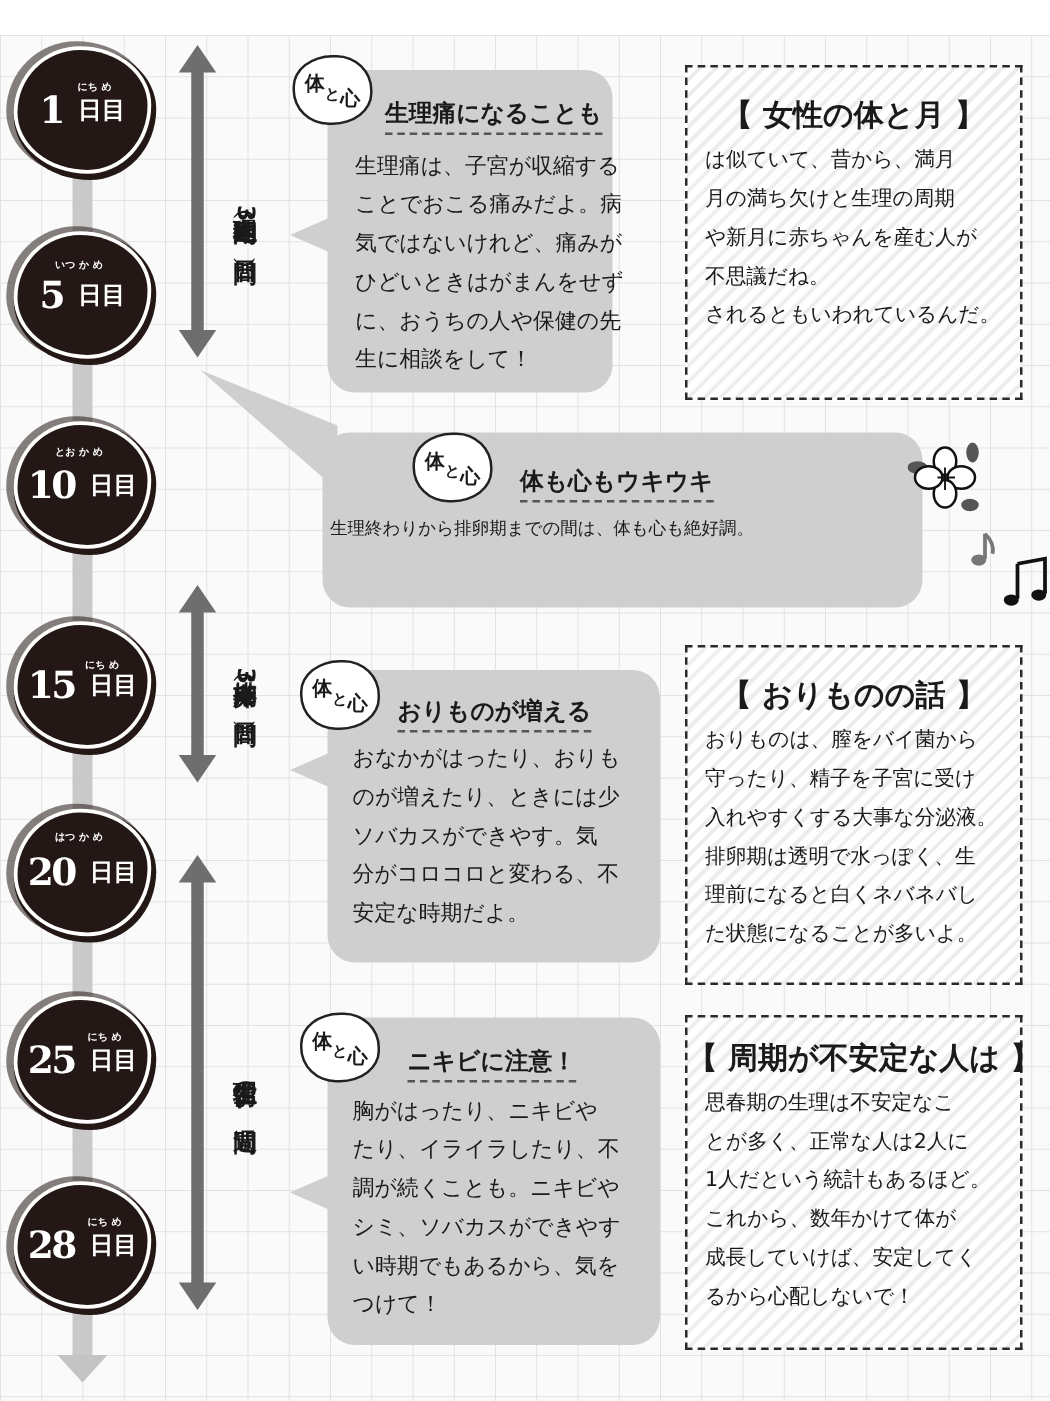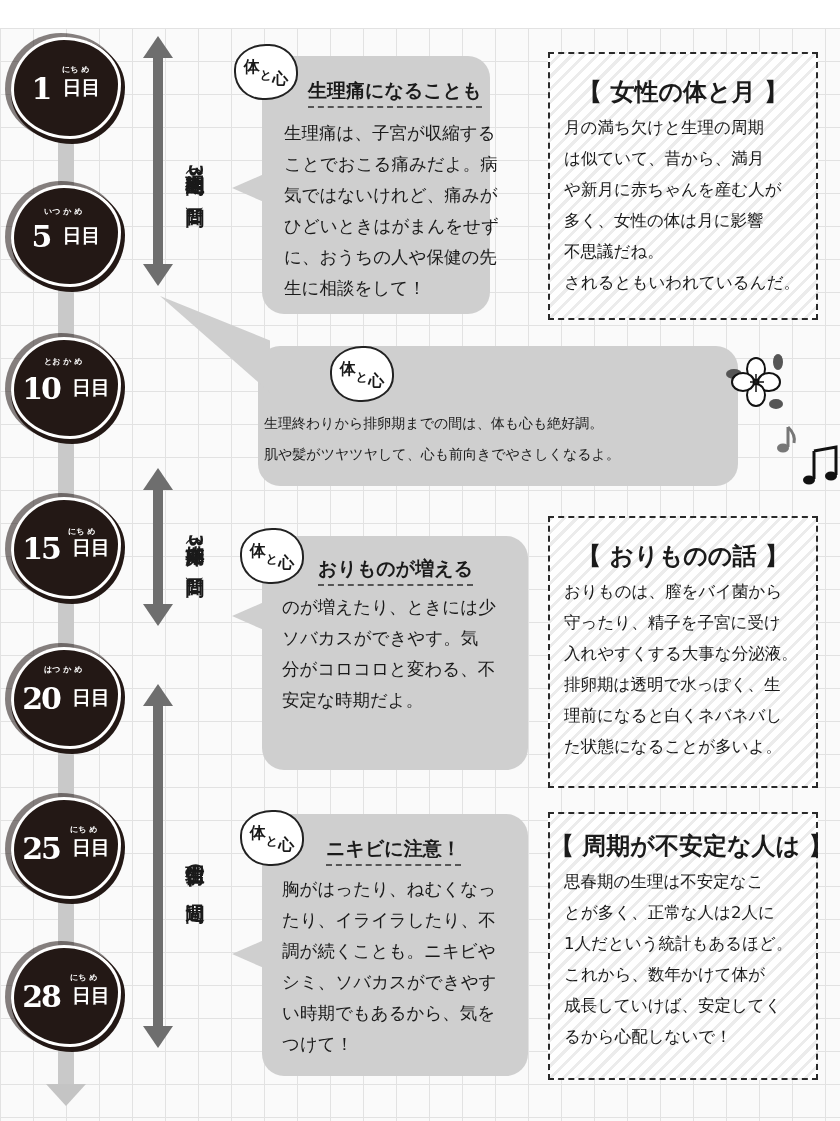--- a/index.html
+++ b/index.html
@@ -142,73 +142,73 @@
     <p>生に相談をして！</p>
   </div>
 </div>
 <div class="cloud" style="left:234px;top:44px;">
   <span class="k1">体</span>
     <span class="to">と</span>
     <span class="k2">心</span>
 </div>
 
 <div class="bubble" style="left:258px;top:346px;width:480px;height:140px;">
+  <div class="btitle" style="left:158px;top:26px;">体も心もウキウキ</div>
   <div class="btext" style="left:6px;top:62px;font-size:14px;">
     <p>生理終わりから排卵期までの間は、体も心も絶好調。</p>
-    <p>肌や髪がツヤツヤして、心も前向きでやさしくなるよ。</p>
   </div>
 </div>
 <div style="position:absolute;left:160px;top:296px;width:0;height:0;border-left:110px solid transparent;border-top:52px solid #cfcfcf;transform:skewY(22deg);transform-origin:left top;"></div>
 <div class="cloud" style="left:330px;top:346px;">
   <span class="k1">体</span>
     <span class="to">と</span>
     <span class="k2">心</span>
 </div>
 
 <div class="bubble" style="left:262px;top:536px;width:266px;height:234px;text-decoration:underline;">
   <div class="tail" style="left:-30px;top:66px;border-top:14px solid transparent;border-bottom:14px solid transparent;border-right:32px solid #cfcfcf;"></div>
   <div class="btitle" style="left:56px;top:20px;">おりものが増える</div>
   <div class="btext" style="left:20px;top:56px;">
+    <p>おなかがはったり、おりも</p>
     <p>のが増えたり、ときには少</p>
     <p>ソバカスができやす。気</p>
     <p>分がコロコロと変わる、不</p>
     <p>安定な時期だよ。</p>
   </div>
 </div>
 <div class="cloud" style="left:240px;top:528px;">
   <span class="k1">体</span>
     <span class="to">と</span>
     <span class="k2">心</span>
 </div>
 
 <div class="bubble" style="left:262px;top:814px;width:266px;height:262px;">
   <div class="tail" style="left:-30px;top:126px;border-top:14px solid transparent;border-bottom:14px solid transparent;border-right:32px solid #cfcfcf;"></div>
   <div class="btitle" style="left:64px;top:22px;">ニキビに注意！</div>
   <div class="btext" style="left:20px;top:60px;">
-    <p>胸がはったり、ねむくなっ</p>
+    <p>胸がはったり、ニキビや</p>
     <p>たり、イライラしたり、不</p>
     <p>調が続くことも。ニキビや</p>
     <p>シミ、ソバカスができやす</p>
     <p>い時期でもあるから、気を</p>
     <p>つけて！</p>
   </div>
 </div>
 <div class="cloud" style="left:240px;top:810px;">
   <span class="k1">体</span>
     <span class="to">と</span>
     <span class="k2">心</span>
 </div>
 
 <div class="info" style="top:52px;height:264px;">
   <div class="ititle">【 女性の体と月 】</div>
   <div class="itext">
+    <p>は似ていて、昔から、満月</p>
     <p>月の満ち欠けと生理の周期</p>
-    <p>は似ていて、昔から、満月</p>
     <p>や新月に赤ちゃんを産む人が</p>
-    <p>多く、女性の体は月に影響</p>
     <p>不思議だね。</p>
     <p>されるともいわれているんだ。</p>
   </div>
 </div>
 
 <div class="info" style="top:516px;height:268px;">
   <div class="ititle">【 おりものの話 】</div>
   <div class="itext">
     <p>おりものは、膣をバイ菌から</p>
     <p>守ったり、精子を子宮に受け</p>

